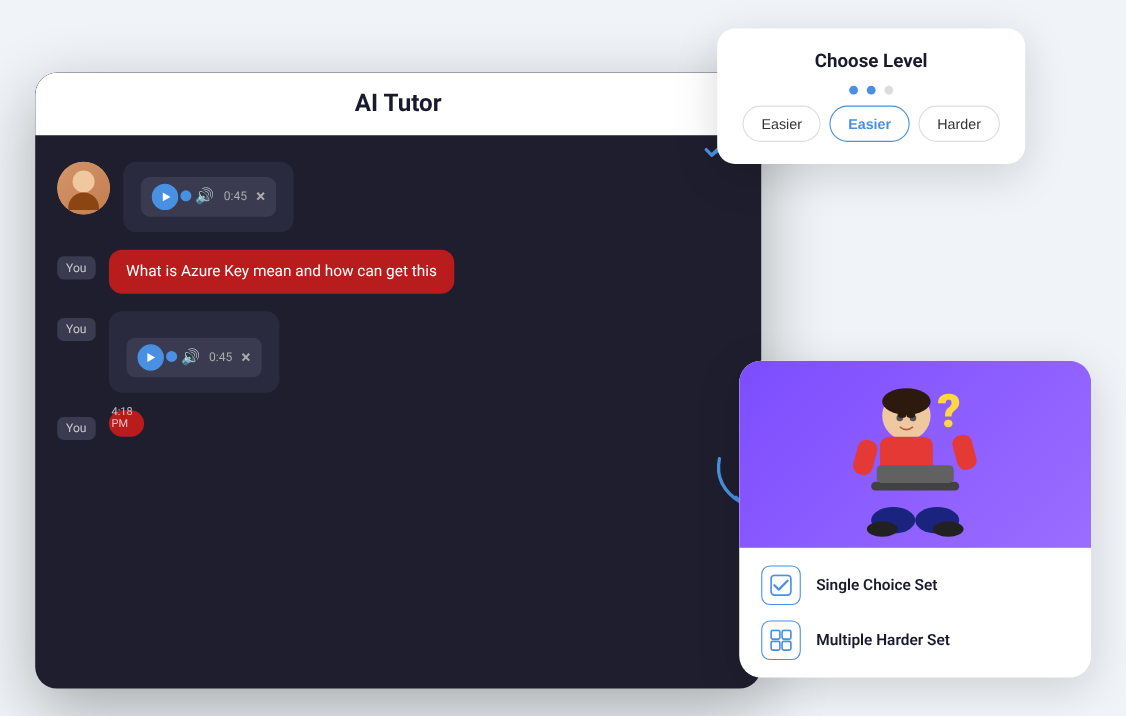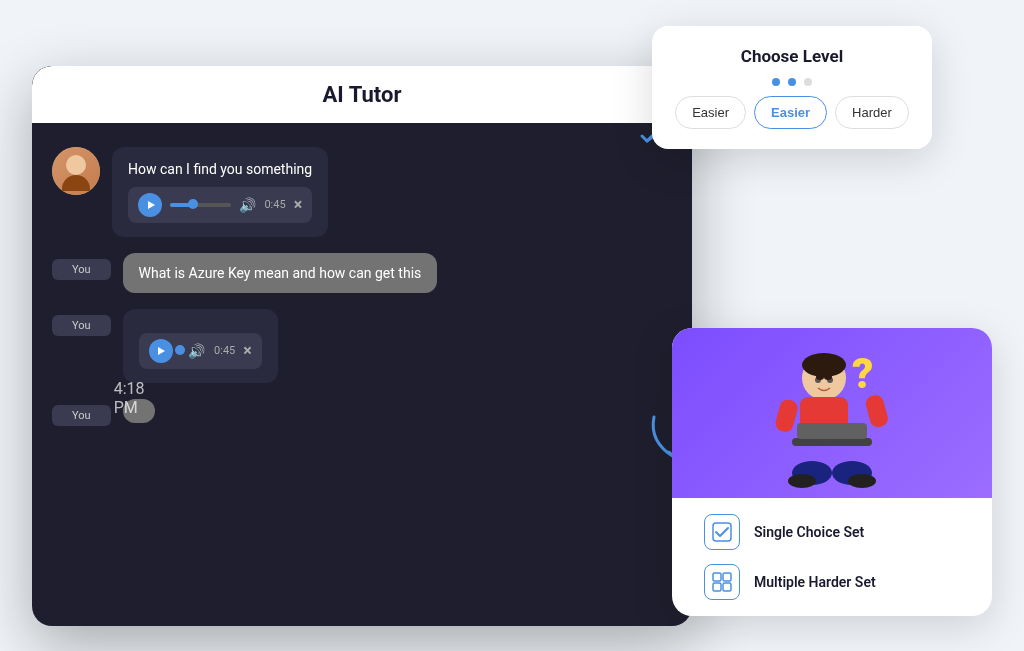--- a/index.html
+++ b/index.html
@@ -197,28 +197,28 @@
     .msg-user {
       display: flex;
       align-items: flex-start;
       gap: 12px;
     }
 
     .user-label {
       background: #3a3a50;
       color: #ccc;
       font-size: 11px;
-      padding: 4px 20px;
+      padding: 4px 8px;
       border-radius: 6px;
       flex-shrink: 0;
       margin-top: 6px;
     }
 
     .user-bubble-blue {
-      background: #737373;
+      background: #b91c1c;
       border-radius: 12px;
       padding: 12px 16px;
       color: #fff;
       font-size: 14px;
       max-width: 400px;
       position: relative;
     }
 
     .user-bubble-white {
       background: #2a2a3e;
@@ -227,21 +227,21 @@
       max-width: 400px;
     }
 
     .user-bubble-white .msg-text {
       color: #ddd;
       font-size: 13px;
       line-height: 1.5;
     }
 
     .timestamp {
-      font-size: 16px;
+      font-size: 10px;
       color: rgba(255,255,255,0.7);
       position: absolute;
       bottom: 6px;
       right: 10px;
       margin-left: 22px;
     }
 
     
     .choose-level-card {
       position: absolute;
@@ -320,21 +320,21 @@
     .question-card-image {
       background: linear-gradient(135deg, #7c4dff 0%, #9c6dff 100%);
       height: 170px;
       display: flex;
       align-items: center;
       justify-content: center;
       position: relative;
     }
 
     .question-card-body {
-      padding: 16px 32px;
+      padding: 16px 20px;
       display: flex;
       flex-direction: column;
       gap: 14px;
     }
 
     .quiz-option {
       display: flex;
       align-items: center;
       gap: 14px;
     }
@@ -385,21 +385,20 @@
     <div class="chat-header">
       <h1>AI Tutor</h1>
     </div>
     <div class="chat-body">
 
       <div class="msg-ai">
         <div class="avatar">
           <div class="avatar-figure"></div>
         </div>
         <div class="ai-bubble">
-          <div class="msg-text">How can I find you something</div>
           <div class="audio-player">
             <div class="play-btn"></div>
             <div class="progress-bar">
               <div class="progress-fill"></div>
             </div>
             <span class="volume-icon">🔊</span>
             <span class="duration">0:45</span>
             <span class="close-btn">×</span>
           </div>
         </div>

